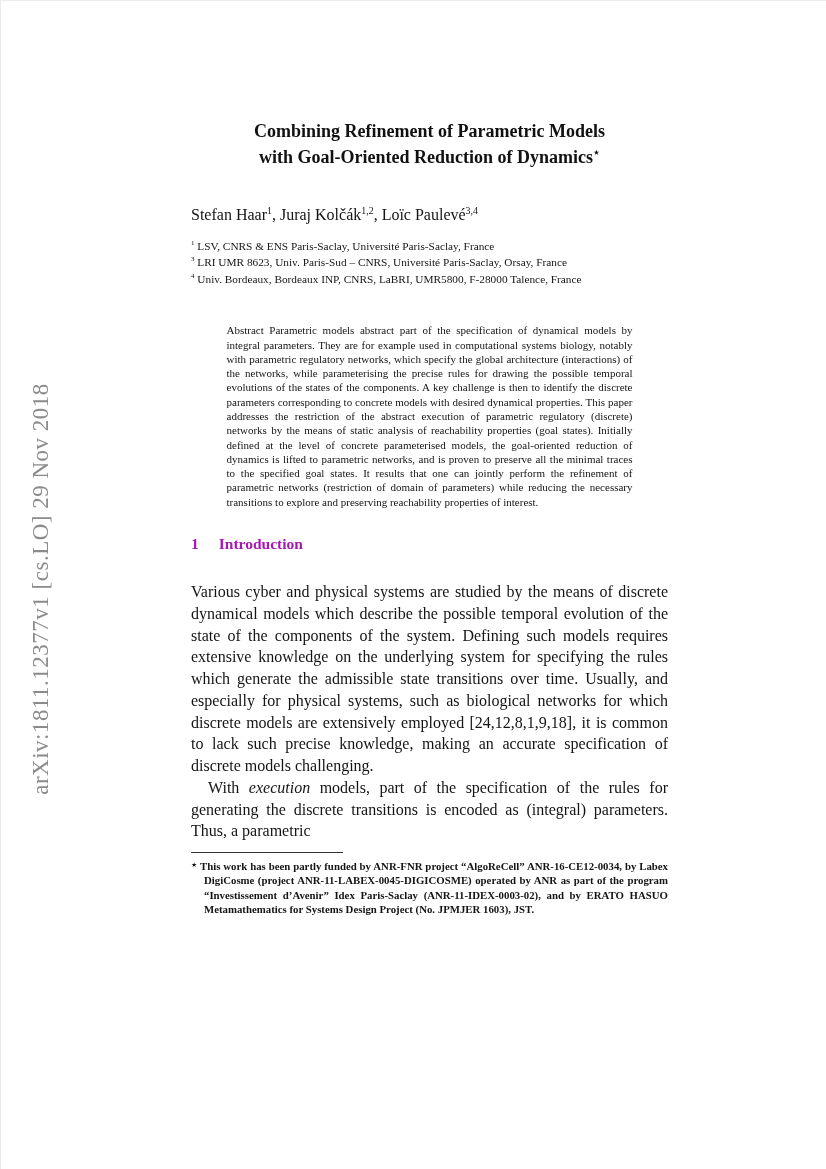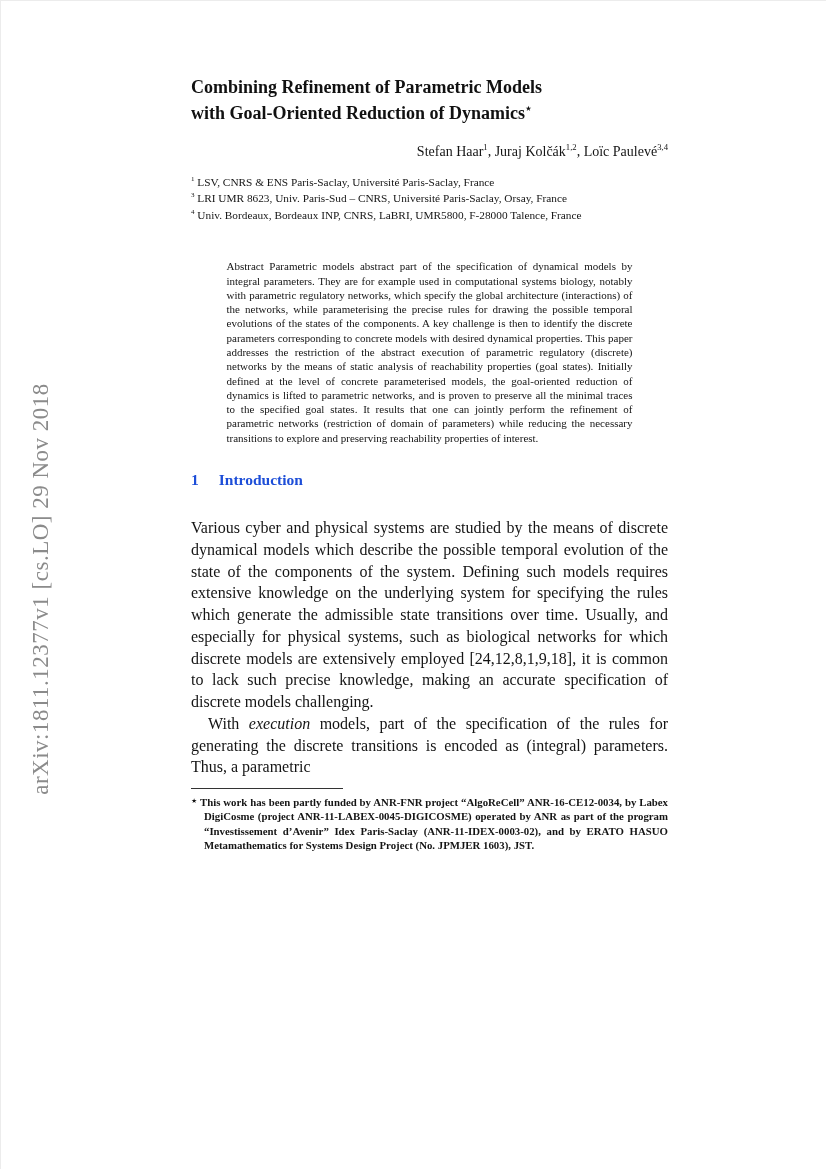--- a/index.html
+++ b/index.html
@@ -26,52 +26,52 @@
     font-size: 23px;
     letter-spacing: 0.5px;
     color: #8b8b8b;
   }
   .content {
     position: absolute;
     left: 190px; top: 0;
     width: 477px;
   }
   .title {
-    margin-top: 74px;
-    text-align: left;
+    margin-top: 118px;
+    text-align: center;
     font-size: 18px;
     font-weight: bold;
     line-height: 1.42;
     color: #111111;
   }
   .title .star { font-size: 11px; vertical-align: super; line-height: 0; }
   .authors {
-    margin-top: 18px;
-    text-align: right;
-    font-size: 14px;
+    margin-top: 36px;
+    text-align: left;
+    font-size: 16px;
   }
   sup { font-size: 0.62em; vertical-align: super; line-height: 0; }
   .affiliations {
     margin-top: 14px;
     font-size: 11.3px;
     line-height: 1.45;
   }
   .abstract {
     margin: 36px auto 0 auto;
     width: 406px;
     font-size: 11px;
     line-height: 1.3;
     text-align: justify;
   }
   .abstract-label { font-weight: normal; }
   .section-heading {
     margin-top: 26px;
     font-size: 15.5px;
     font-weight: bold;
-    color: #1d4ed8;
+    color: #a21caf;
   }
   .sec-num { margin-right: 20px; }
   .body-par {
     margin: 28px 0 0 0;
     font-size: 16px;
     line-height: 1.36;
     text-align: justify;
   }
   .body-par.indent { margin-top: 0; text-indent: 17px; }
   .body-par em { font-style: italic; }

